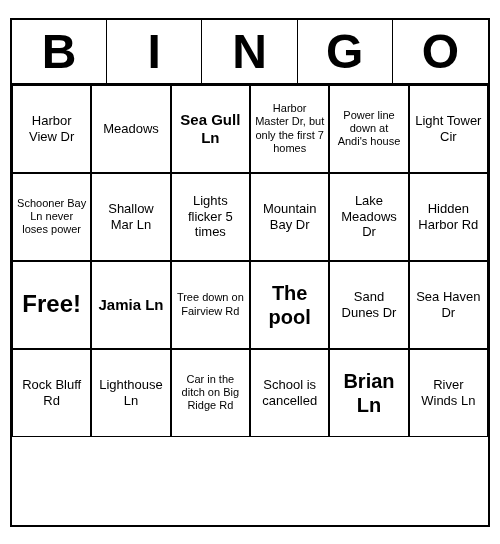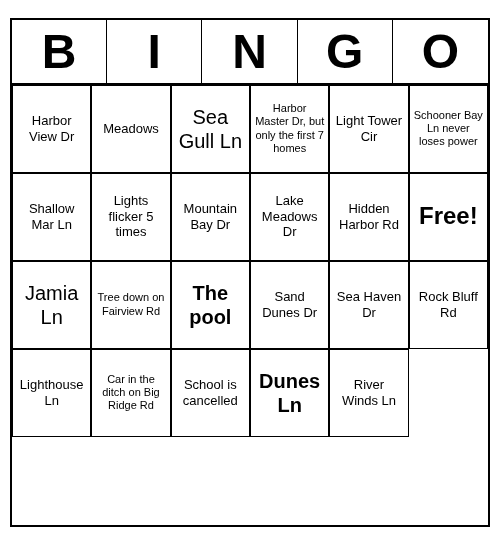--- a/index.html
+++ b/index.html
@@ -42,22 +42,22 @@
       display: flex;
       align-items: center;
       justify-content: center;
       text-align: center;
       padding: 4px;
       font-size: 13px;
       line-height: 1.2;
       word-break: break-word;
     }
     .bingo-cell.large-text {
-      font-size: 20px;
-      font-weight: normal;
+      font-size: 15px;
+      font-weight: bold;
     }
     .bingo-cell.xl-text {
       font-size: 20px;
       font-weight: bold;
     }
     .bingo-cell.free {
       font-size: 24px;
       font-weight: bold;
     }
     .bingo-cell.small-text {
@@ -73,33 +73,34 @@
       <div class="bingo-header-cell">I</div>
       <div class="bingo-header-cell">N</div>
       <div class="bingo-header-cell">G</div>
       <div class="bingo-header-cell">O</div>
     </div>
   <div class="bingo-grid">
   <div class="bingo-cell">Harbor View Dr</div>
       <div class="bingo-cell">Meadows</div>
       <div class="bingo-cell large-text">Sea Gull Ln</div>
       <div class="bingo-cell small-text">Harbor Master Dr, but only the first 7 homes</div>
+      <div class="bingo-cell small-text">Power line down at Andi's house</div>
       <div class="bingo-cell">Light Tower Cir</div>
       <div class="bingo-cell small-text">Schooner Bay Ln never loses power</div>
       <div class="bingo-cell">Shallow Mar Ln</div>
       <div class="bingo-cell">Lights flicker 5 times</div>
       <div class="bingo-cell">Mountain Bay Dr</div>
       <div class="bingo-cell">Lake Meadows Dr</div>
       <div class="bingo-cell">Hidden Harbor Rd</div>
       <div class="bingo-cell free">Free!</div>
       <div class="bingo-cell large-text">Jamia Ln</div>
       <div class="bingo-cell small-text">Tree down on Fairview Rd</div>
       <div class="bingo-cell xl-text">The pool</div>
       <div class="bingo-cell">Sand Dunes Dr</div>
       <div class="bingo-cell">Sea Haven Dr</div>
       <div class="bingo-cell">Rock Bluff Rd</div>
       <div class="bingo-cell">Lighthouse Ln</div>
       <div class="bingo-cell small-text">Car in the ditch on Big Ridge Rd</div>
       <div class="bingo-cell">School is cancelled</div>
-      <div class="bingo-cell xl-text">Dunes Ln</div>
+      <div class="bingo-cell xl-text">Brian Ln</div>
       <div class="bingo-cell">River Winds Ln</div>
     </div>
 </div>
 
 </body></html>

